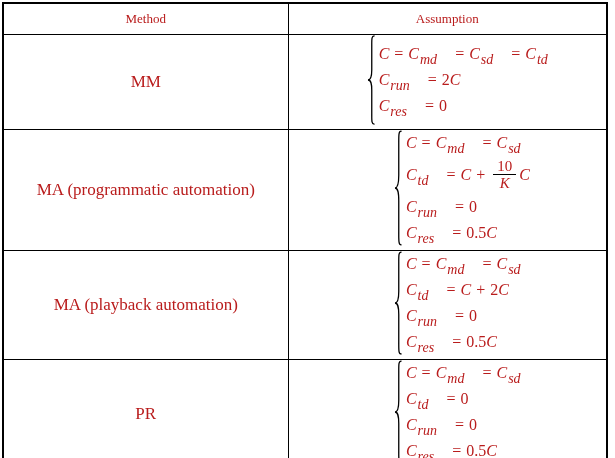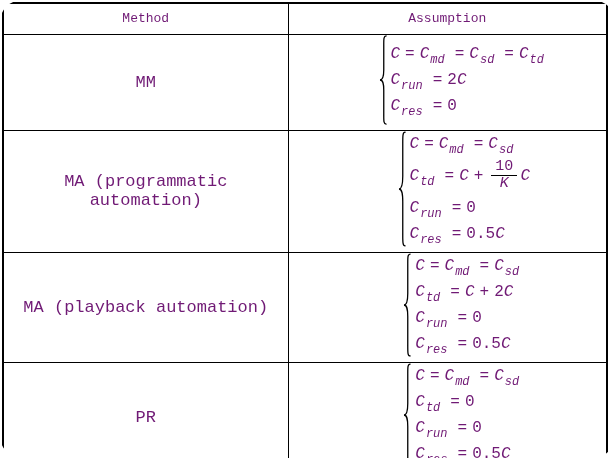--- a/index.html
+++ b/index.html
@@ -1,20 +1,19 @@
 <!DOCTYPE html>
 <html><head>
 <meta charset="utf-8">
 <style>
   html, body { margin: 0; padding: 0; background: #ffffff; }
   #page {
     position: relative; width: 615px; height: 458px; background: #ffffff;
-    font-family: Liberation Mono, monospace; color: #701a75;
+    font-family: Liberation Serif, serif; color: #b91c1c;
     overflow: hidden;
-    border-radius: 22px;
   }
   #grid {
     position: absolute; left: 2px; top: 2px;
     border-collapse: collapse; table-layout: fixed; width: 604px;
     border: 2.5px solid #000;
   }
   #grid th, #grid td { border: 1.5px solid #000; padding: 0; }
   thead tr { height: 31px; }
   th { font-weight: normal; font-size: 13px; text-align: center; vertical-align: middle; }
   tbody tr:nth-child(1) { height: 86px; }
@@ -23,21 +22,21 @@
   tbody tr:nth-child(4) { height: 98px; }
   .method-cell { text-align: center; vertical-align: middle; font-size: 17px; }
   .assumption-cell { text-align: center; vertical-align: middle; }
   .system { display: inline-flex; align-items: stretch; margin-left: 32px; text-align: left; }
   .brace { width: 9px; flex: 0 0 9px; margin-right: 4px; }
   .brace svg { display: block; width: 100%; height: 100%; }
   .eq-lines { display: flex; flex-direction: column; justify-content: center; }
   .eq-line { display: flex; align-items: center; min-height: 26px; font-size: 16px; white-space: nowrap; }
   .mvar { font-style: italic; }
   .mgroup { white-space: nowrap; }
-  .msub { font-style: italic; font-size: 12px; position: relative; top: 5px; margin-left: 1px; margin-right: 5px; }
+  .msub { font-style: italic; font-size: 14px; position: relative; top: 5px; margin-left: 1px; margin-right: 13px; }
   .mop { margin: 0 5px; }
   .mnum { font-style: normal; }
   .mfrac { display: inline-flex; flex-direction: column; align-items: center; margin: 0 3px; font-size: 15px; line-height: 1.1; padding: 2px 0; }
   .fnum { padding: 0 4px; }
   .fbar { align-self: stretch; border-top: 1.4px solid #000; height: 0; }
   .fden { font-style: italic; padding: 0 4px; }
 </style>
 </head>
 <body>
 

